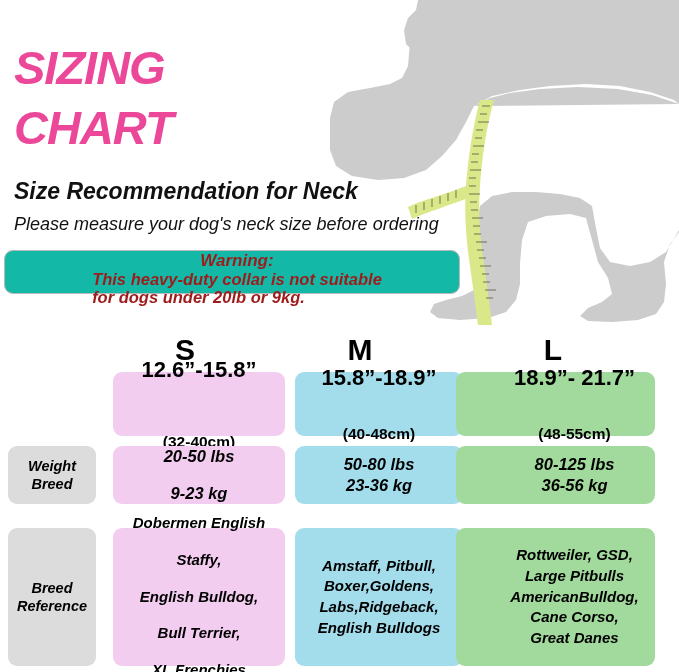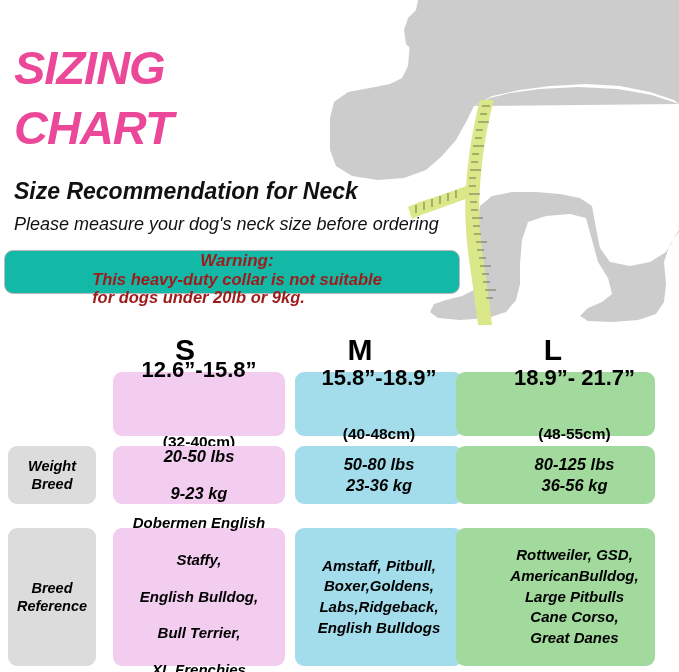--- a/index.html
+++ b/index.html
@@ -322,19 +322,19 @@
     <span class="breed-line">XL Frenchies</span>
   </div>
   <div class="cell cell-m col-m row-breed">
     <span class="breed-line">Amstaff, Pitbull,</span>
     <span class="breed-line">Boxer,Goldens,</span>
     <span class="breed-line">Labs,Ridgeback,</span>
     <span class="breed-line">English Bulldogs</span>
   </div>
   <div class="cell cell-l col-l row-breed">
     <span class="breed-line">Rottweiler, GSD,</span>
+    <span class="breed-line">Large Pitbulls</span>
     <span class="breed-line">AmericanBulldog,</span>
-    <span class="breed-line">Large Pitbulls</span>
     <span class="breed-line">Cane Corso,</span>
     <span class="breed-line">Great Danes</span>
   </div>
 
 </div>
 
 </body></html>

